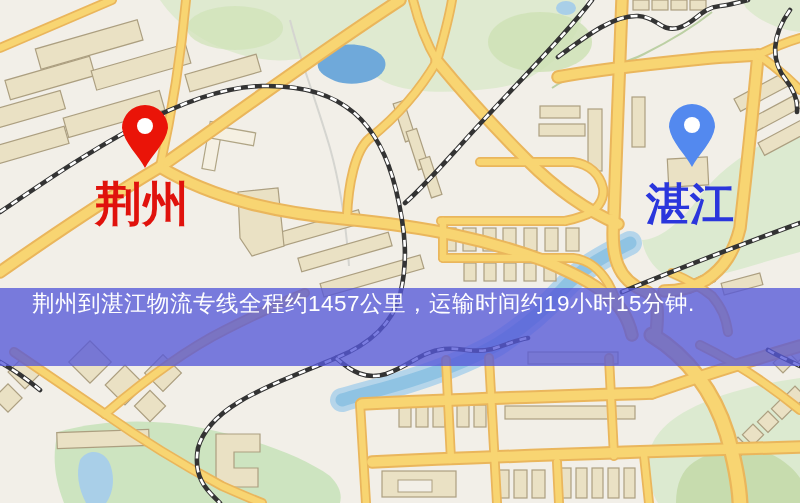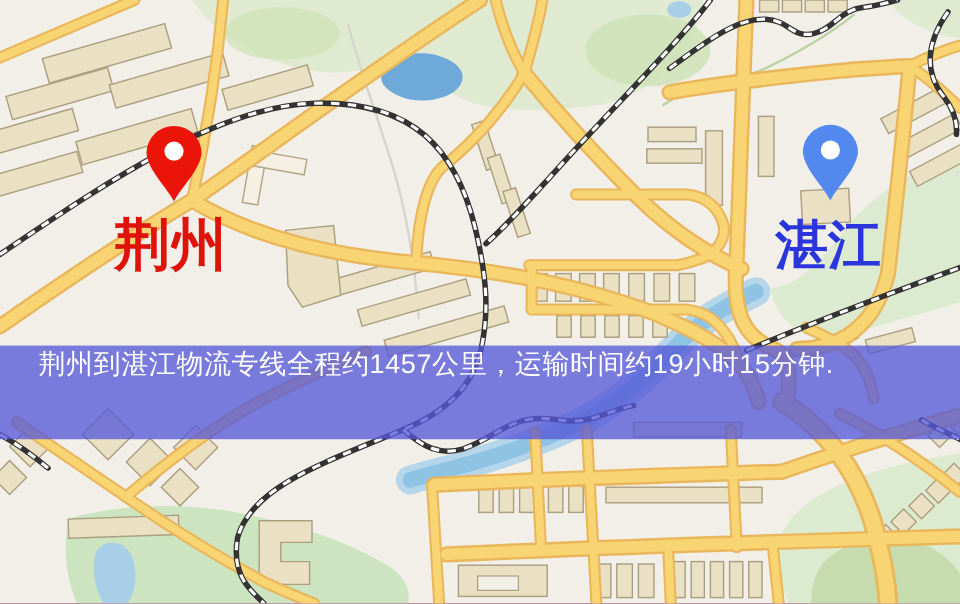--- a/index.html
+++ b/index.html
@@ -1,16 +1,16 @@
 <!DOCTYPE html>
 <html><head>
 <meta charset="utf-8">
 <style>
   html,body{margin:0;padding:0;background:#888;}
-  #stage{position:relative;width:800px;height:503px;overflow:hidden;font-family:"Liberation Sans",sans-serif;background:#ec4899;}
+  #stage{position:relative;width:800px;height:503px;overflow:hidden;font-family:"Liberation Sans",sans-serif;background:#0369a1;}
   #map-svg{position:absolute;left:0;top:0;}
   
   .rc1,.rc2,.rf1,.rf2{fill:none;stroke-linecap:round;stroke-linejoin:round;}
   .rc1{stroke:#eab65c;stroke-width:13.5px;}
   .rc2{stroke:#eab65c;stroke-width:10px;}
   .rf1{stroke:#f8d572;stroke-width:9.5px;}
   .rf2{stroke:#f8d572;stroke-width:6.5px;}
   
   .rwB{stroke:#333;stroke-width:4.6px;fill:none;stroke-linecap:round;}
   .rwW{stroke:#fff;stroke-width:2.6px;stroke-dasharray:7 7;fill:none;stroke-linecap:butt;}

